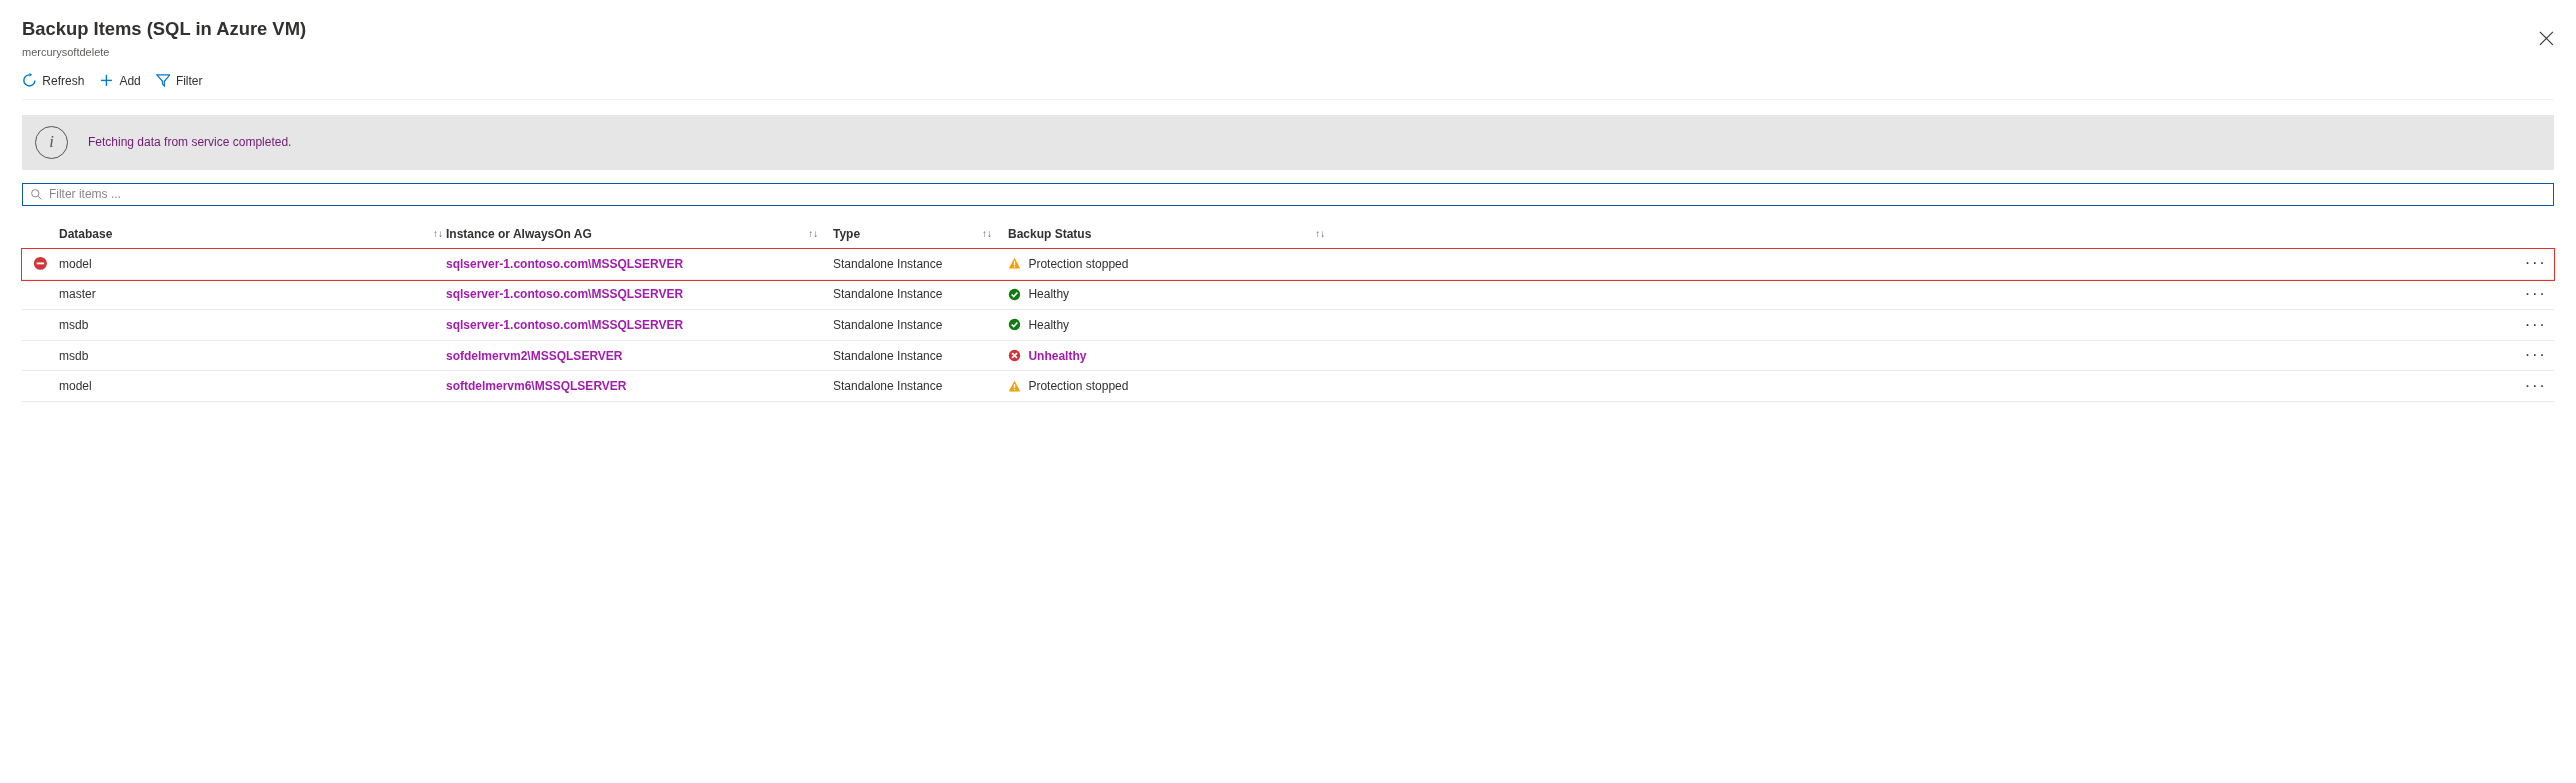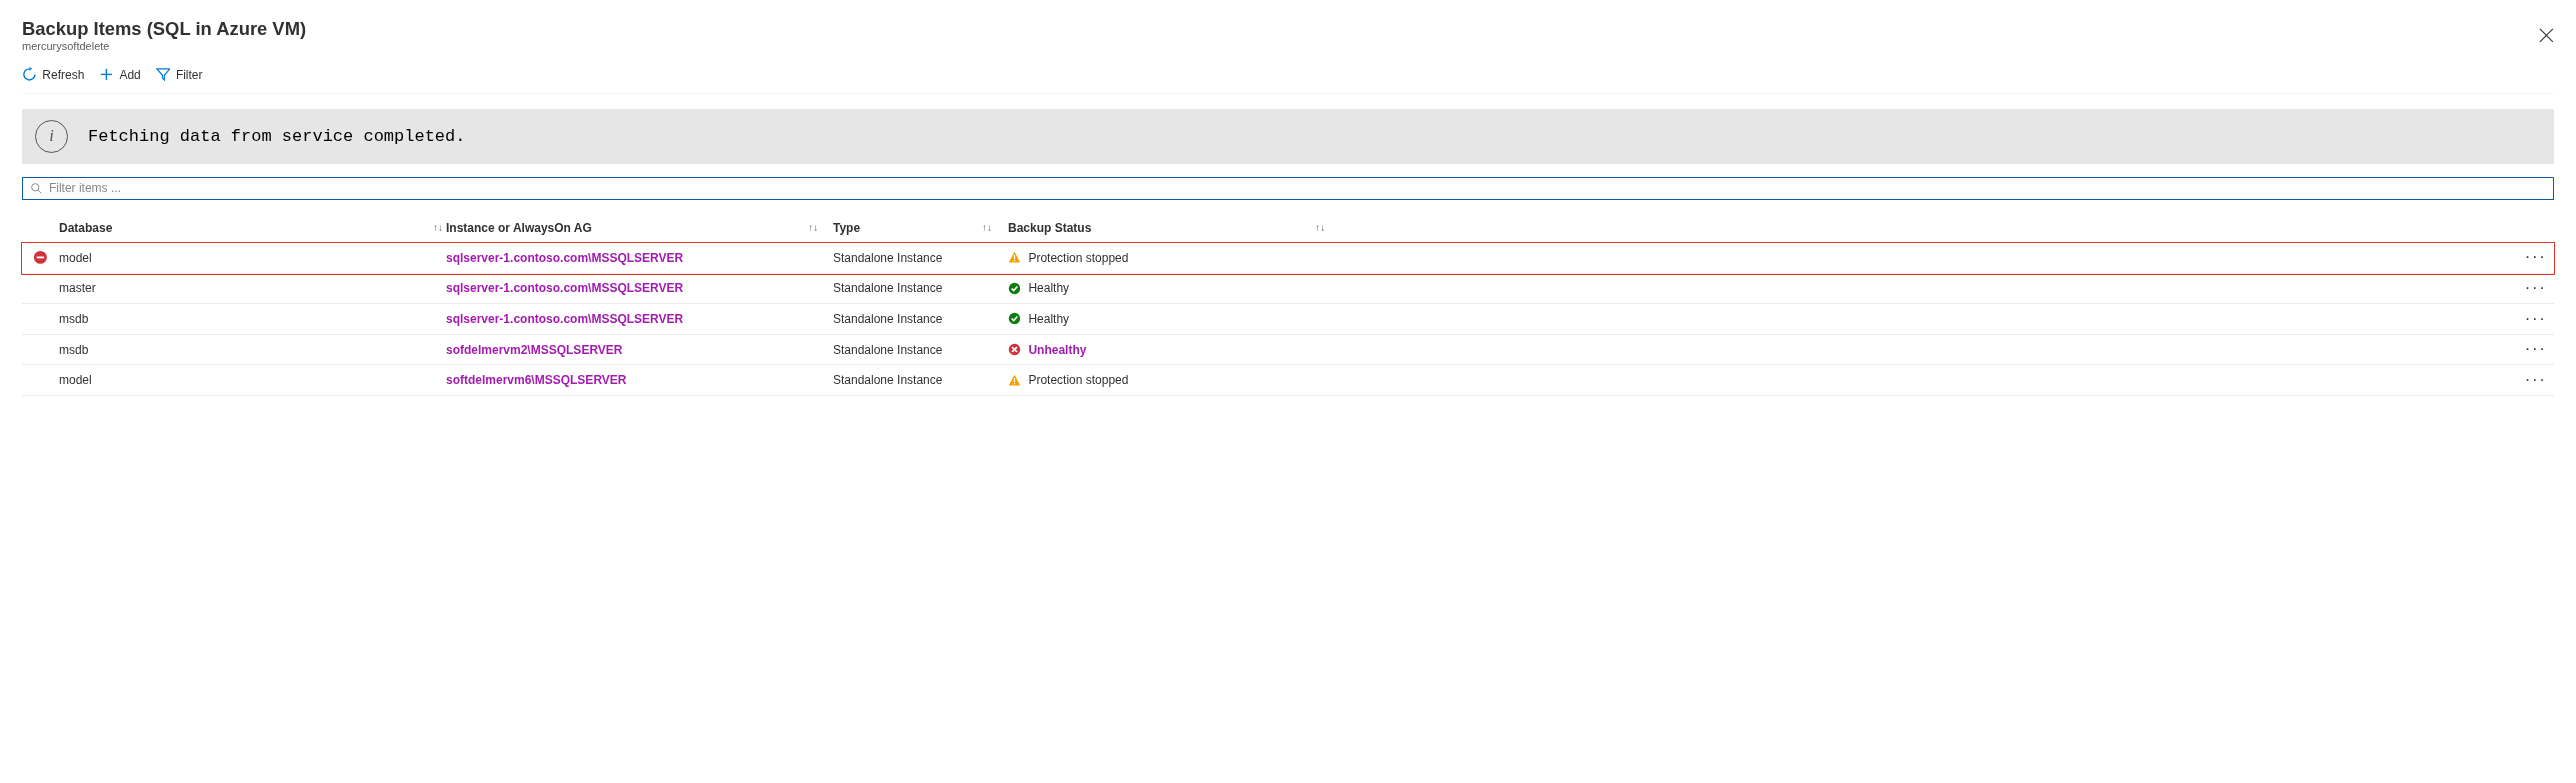--- a/index.html
+++ b/index.html
@@ -1,28 +1,28 @@
 <!DOCTYPE html>
 <html style="font-size:14.8px"><head>
 <meta charset="utf-8">
 <style>
   * { box-sizing: border-box; margin: 0; padding: 0; }
   body { font-family: "Segoe UI", Arial, sans-serif; font-size: 12px; color: #323130; background: #fff; }
   .page { padding: 18.4px 22px; }
   .header { display: flex; align-items: center; justify-content: space-between; margin-bottom: 7.4px; }
   .header-left { }
   .title { font-size: 18.4px; font-weight: 600; color: #323130; }
-  .subtitle { font-size: 11px; color: #605e5c; margin-top: 0; }
+  .subtitle { font-size: 11px; color: #605e5c; margin-top: 6px; }
   .close-icon { width: 14.8px; height: 14.8px; cursor: pointer; stroke: #323130; }
   .toolbar { display: flex; gap: 14.8px; align-items: center; padding: 7.4px 0 11px 0; border-bottom: 0.9px solid #f3f2f1; }
   .toolbar-btn { display: flex; align-items: center; gap: 5.5px; color: #323130; font-size: 12px; cursor: pointer; }
   .toolbar-btn svg { width: 14.8px; height: 14.8px; }
   .info-banner { display: flex; align-items: center; gap: 20px; background: #e6e6e6; padding: 11px 13px; margin-top: 14.8px; }
   .info-circle { width: 33px; height: 33px; border-radius: 50%; border: 1.8px solid #555; display: flex; align-items: center; justify-content: center; font-family: Georgia, serif; font-style: italic; font-size: 16.6px; color: #555; }
-  .info-text { font-size: 17px; color: #000000; font-family: Liberation Mono, monospace; }
+  .info-text { font-size: 12px; color: #701a75; }
   .filter-wrap { margin-top: 13px; border: 1.8px solid #0c59a4; display: flex; align-items: center; padding: 3.7px 7.4px; }
   .filter-wrap svg { width: 13px; height: 13px; margin-right: 5.5px; flex-shrink: 0; }
   .filter-input { border: none; outline: none; flex: 1; font-size: 12px; font-family: inherit; color: #323130; background: transparent; }
   .filter-input::placeholder { color: #888; }
   .table { margin-top: 13px; }
   .thead, .trow { display: flex; align-items: center; border-bottom: 0.9px solid #edebe9; }
   .thead { padding: 7.4px 0; }
   .trow { padding: 6.5px 0; }
   .c-icon   { width: 37px;  display: flex; justify-content: center; }
   .c-db     { width: 387px; display: flex; align-items: center; justify-content: space-between; padding-right: 3px; text-align: right; }

